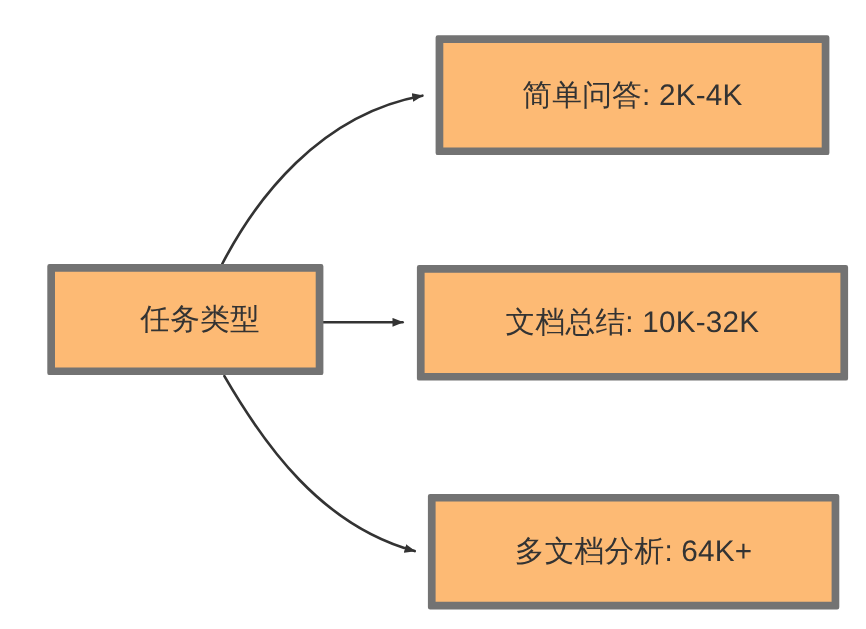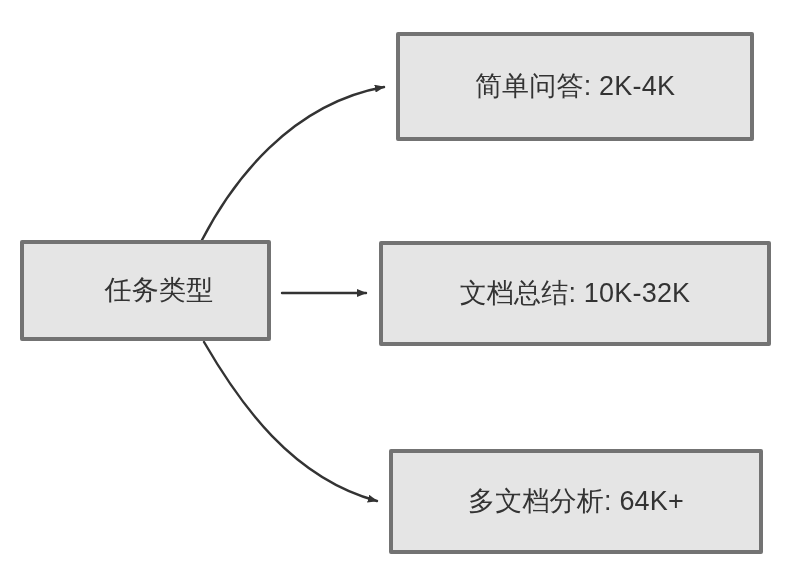--- a/index.html
+++ b/index.html
@@ -22,38 +22,38 @@
   #edges {
     position: absolute;
     left: 0;
     top: 0;
     width: 787px;
     height: 572px;
   }
   .node {
     position: absolute;
     box-sizing: border-box;
-    background: #e5e5e5;
-    border: 4px solid #737373;
+    background: #fdba74;
+    border: 7px solid #737373;
     border-radius: 2px;
     display: flex;
     align-items: center;
     justify-content: center;
     color: #333333;
     font-size: 27px;
     font-weight: 400;
     letter-spacing: 0.2px;
     white-space: nowrap;
     z-index: 2;
   }
   .node-label {
     display: block;
     line-height: 1.2;
   }
-  #node-root   { left: 20px;  top: 240px; width: 251px; height: 101px; padding-left: 27px; }
+  #node-root   { left: 43px;  top: 240px; width: 251px; height: 101px; padding-left: 27px; }
   #node-simple { left: 396px; top: 32px;  width: 358px; height: 109px; }
   #node-doc    { left: 379px; top: 241px; width: 392px; height: 105px; }
   #node-multi  { left: 389px; top: 449px; width: 374px; height: 105px; }
 </style>
 </head>
 <body>
 
 <div id="diagram">
 
   <svg id="edges" viewBox="0 0 787 572" width="787" height="572" xmlns="http://www.w3.org/2000/svg">

